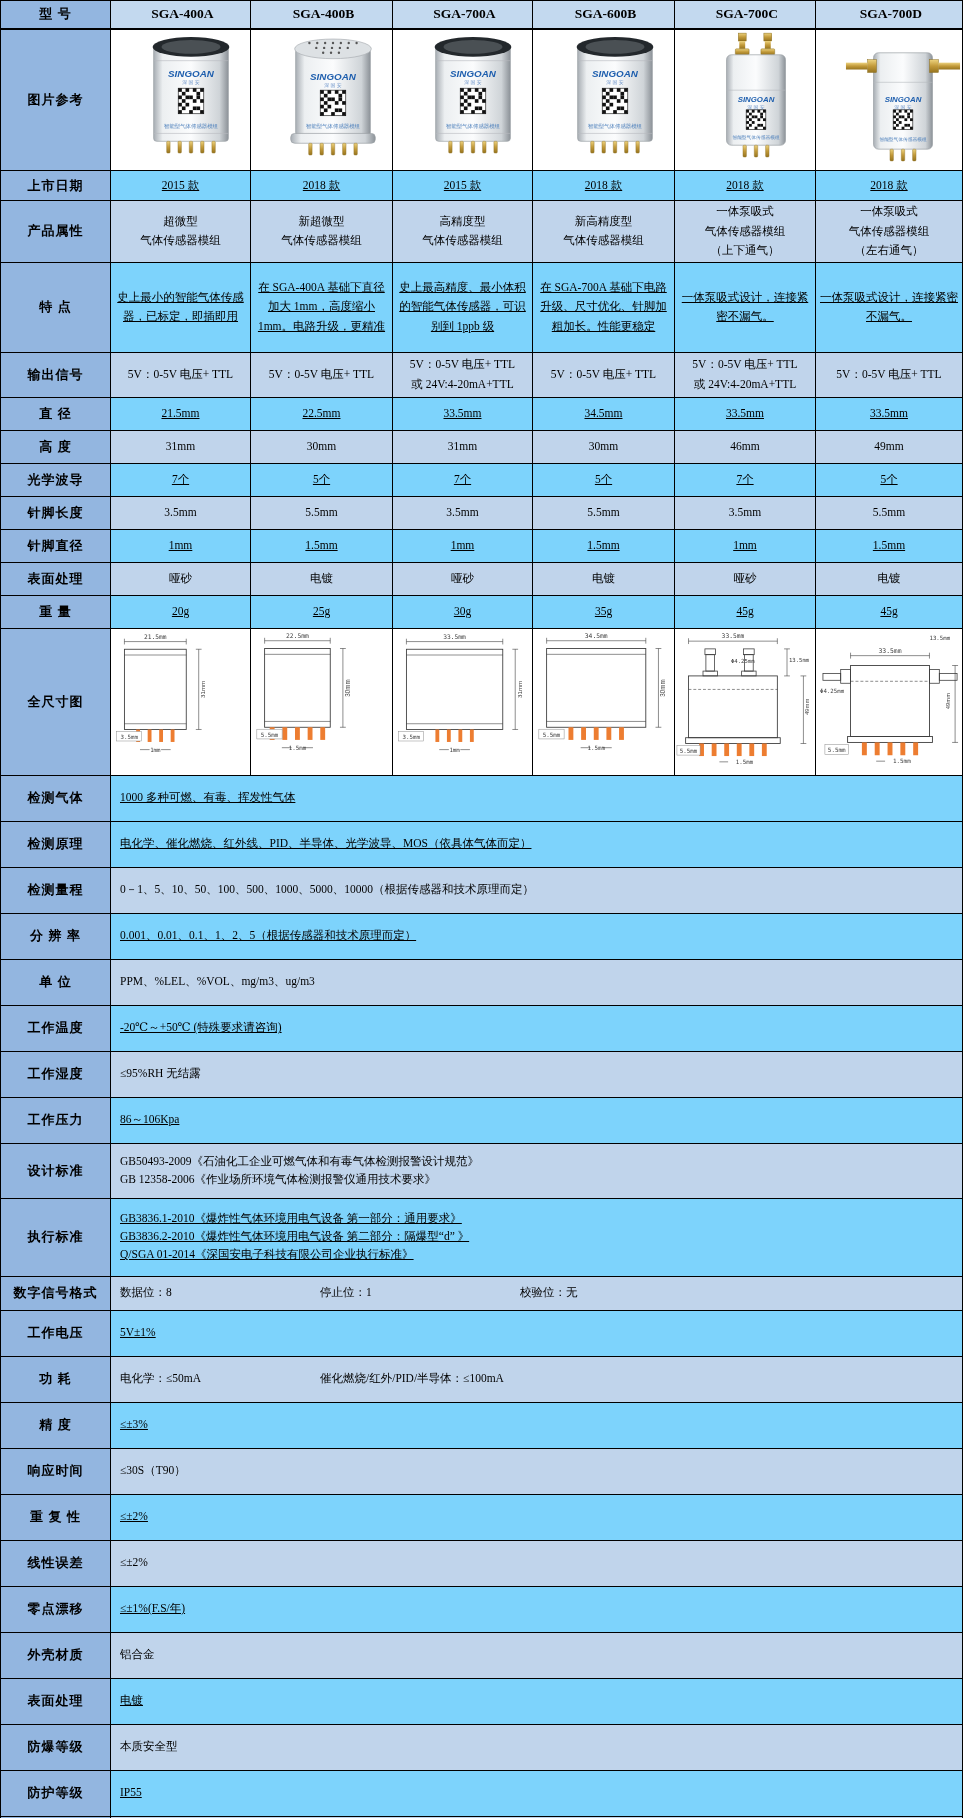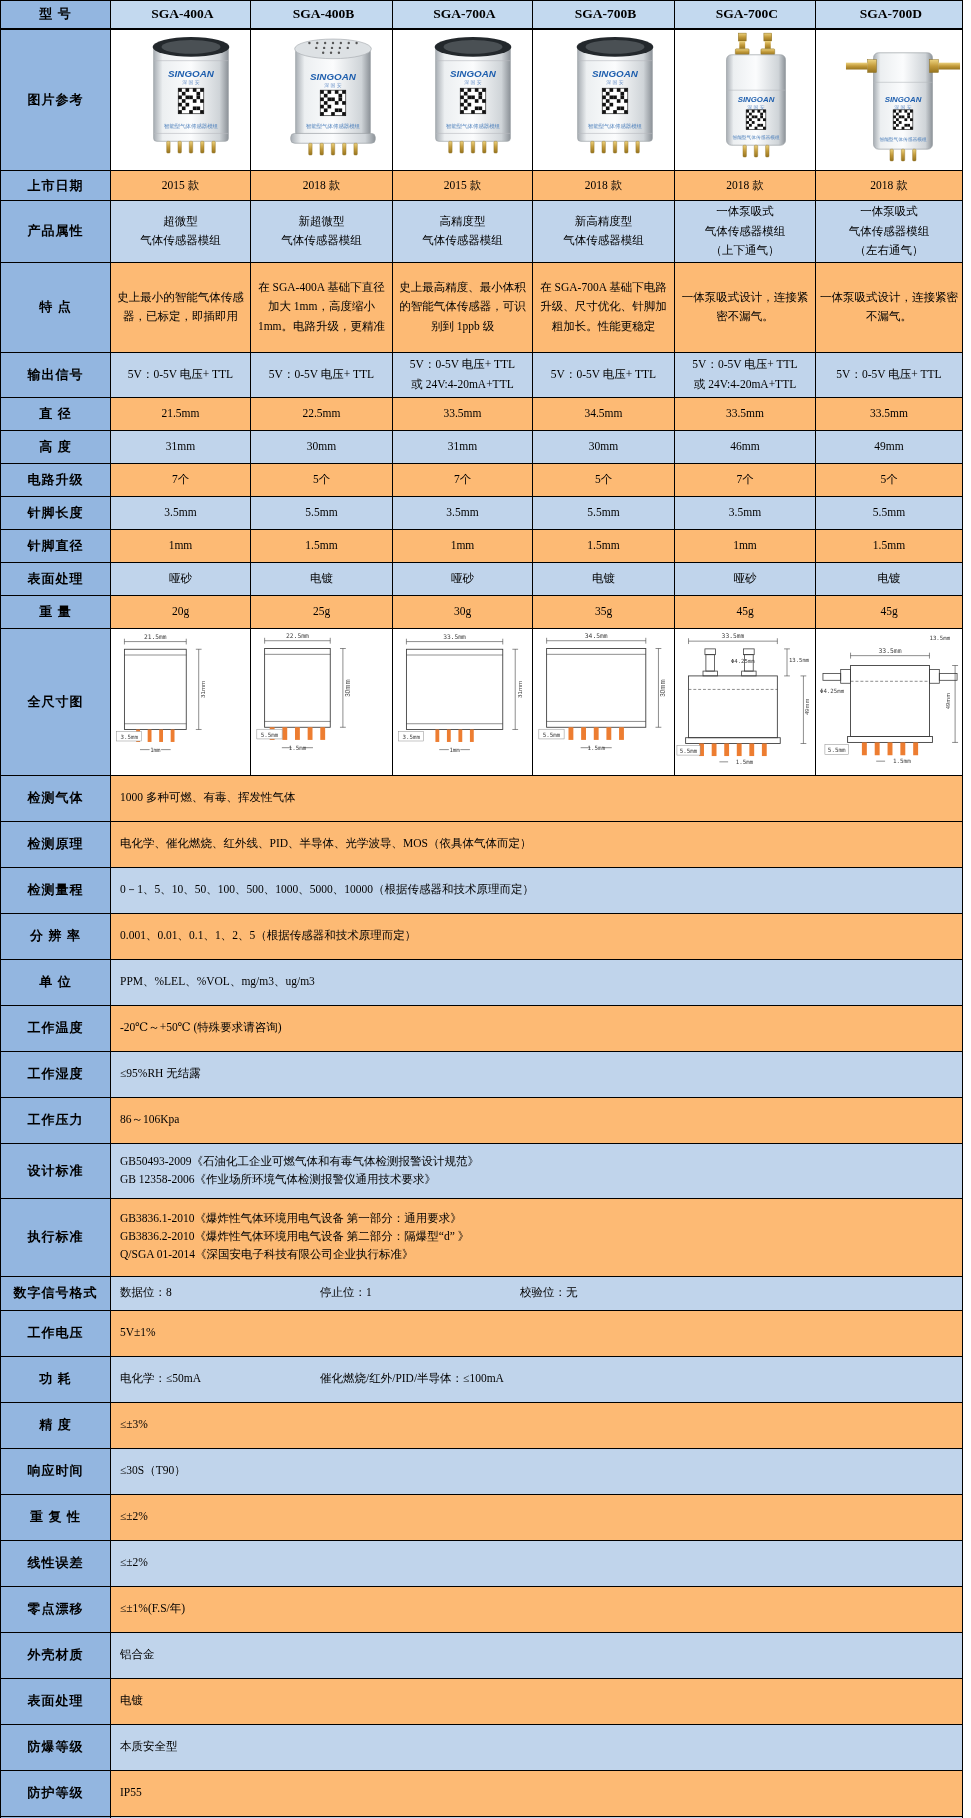--- a/index.html
+++ b/index.html
@@ -2,21 +2,21 @@
 <html><head>
 <meta charset="utf-8">
 <style>
   html,body{margin:0;padding:0;background:#fff;}
   body{width:971px;font-family:"Liberation Sans","DejaVu Sans",sans-serif;color:#000;}
   table{border-collapse:collapse;table-layout:fixed;width:962px;margin:0;}
   th,td{border:1px solid #000;padding:1px 4px;vertical-align:middle;overflow:hidden;}
   tr.head th{border-bottom:2px solid #000;}
   .lbl{background:#93B6E0;font-weight:bold;font-size:13px;letter-spacing:1px;text-align:center;}
   tr.head .mdl{background:#C3D9EF;font-family:"Liberation Serif","DejaVu Serif",serif;font-weight:bold;font-size:13.5px;text-align:center;padding-left:8px;}
-  tr.rL td{background:#fdba74;}
+  tr.rL td{background:#7dd3fc;text-decoration:underline;}
   tr.rD td{background:#C0D4EB;}
   .val{font-family:"Liberation Serif","DejaVu Serif",serif;font-size:11.5px;text-align:center;white-space:pre-line;line-height:1.7;}
   .fval{font-family:"Liberation Serif","DejaVu Serif",serif;font-size:11.5px;text-align:left;padding-left:9px;white-space:pre-line;line-height:1.55;margin-left:18px;}
   .part{display:inline-block;width:200px;}
   tr.hHead{height:28px;} tr.hPhoto{height:142px;} tr.h30{height:30px;} tr.h56{height:56px;}
   tr.h90{height:90px;} tr.h45{height:45px;margin-top:25px;} tr.h33{height:33px;} tr.hDiag{height:147px;}
   tr.h38{height:46px;padding-left:40px;} tr.h55{height:55px;} tr.h78{height:78px;} tr.h34{height:34px;padding-left:34px;}
   td.white{background:#fff !important;padding:0;}
   .photo,.diag{width:100%;height:100%;display:flex;align-items:center;justify-content:flex-end;}
   .photo svg{width:118px;height:138px;display:block;}
@@ -34,21 +34,21 @@
       <col style="width:142px">
       <col style="width:141px">
       <col style="width:147px">
 </colgroup>
 <tbody>
 <tr class="head hHead">
   <th class="lbl">型  号</th>
   <th class="mdl">SGA-400A</th>
   <th class="mdl">SGA-400B</th>
   <th class="mdl">SGA-700A</th>
-  <th class="mdl">SGA-700B</th>
+  <th class="mdl">SGA-600B</th>
   <th class="mdl">SGA-700C</th>
   <th class="mdl">SGA-700D</th>
 </tr>
 <tr class="hPhoto">
   <th class="lbl">图片参考</th>
   <td class="white">
           <div class="photo">
             <svg viewBox="0 0 120 140" xmlns="http://www.w3.org/2000/svg">
               <defs>
                 <linearGradient id="mg" x1="0" x2="1" y1="0" y2="0">
@@ -461,21 +461,21 @@
 <tr class="rD h33">
   <th class="lbl">高    度</th>
   <td class="val">31mm</td>
   <td class="val">30mm</td>
   <td class="val">31mm</td>
   <td class="val">30mm</td>
   <td class="val">46mm</td>
   <td class="val">49mm</td>
 </tr>
 <tr class="rL h33">
-  <th class="lbl">电路升级</th>
+  <th class="lbl">光学波导</th>
   <td class="val">7个</td>
   <td class="val">5个</td>
   <td class="val">7个</td>
   <td class="val">5个</td>
   <td class="val">7个</td>
   <td class="val">5个</td>
 </tr>
 <tr class="rD h33">
   <th class="lbl">针脚长度</th>
   <td class="val">3.5mm</td>

